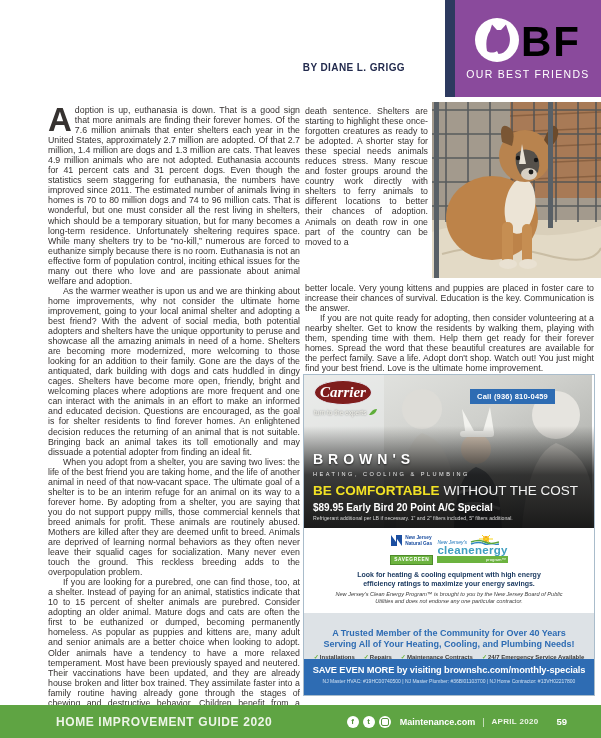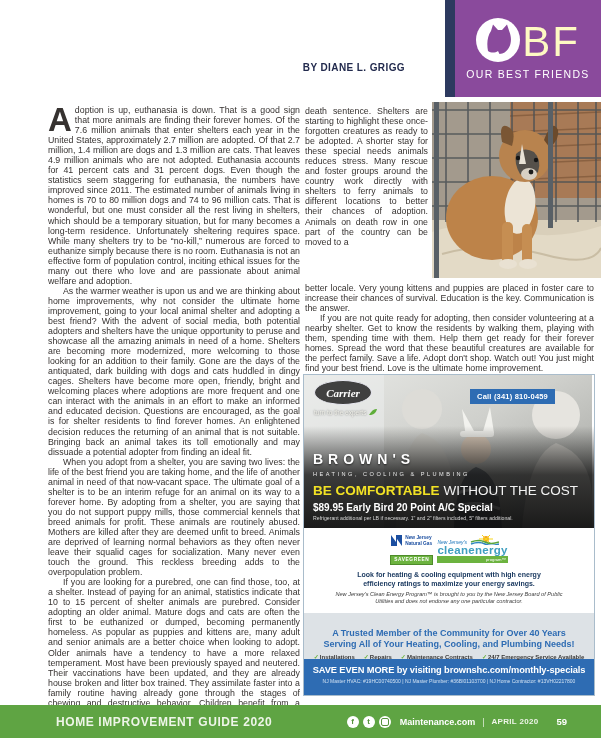--- a/index.html
+++ b/index.html
@@ -8,42 +8,42 @@
 
   
   .title{position:absolute;left:115px;top:24px;width:290px;margin:0;text-align:center;
          font-size:30px;font-weight:700;color:#8e4a9e;letter-spacing:.3px;}
   .byline{position:absolute;left:115px;top:62px;width:290px;text-align:right;
           font-size:10px;font-weight:700;color:#232b4e;letter-spacing:.4px;}
   .navy-strip{position:absolute;top:0;right:146px;width:10px;height:97px;background:#2d3a5f;}
   .bf-box{position:absolute;top:0;right:0;width:146px;height:97px;background:#8a4a9c;
           display:flex;flex-direction:column;align-items:center;justify-content:center;gap:2px;}
   .bf-row{display:flex;align-items:center;gap:2px;}
-  .bf-initials{font-size:42px;line-height:42px;color:#fef9c3;letter-spacing:2px;font-weight:400;}
+  .bf-initials{font-size:42px;line-height:42px;color:#000000;letter-spacing:2px;font-weight:700;}
   .bf-name{font-size:10.5px;color:#fff;letter-spacing:1.3px;}
 
   
   .colL{position:absolute;left:48px;top:105px;width:252px;}
   .colN{position:absolute;left:305px;top:106px;width:123px;}
   .colF{position:absolute;left:305px;top:283px;width:289px;}
   p.body{margin:0;font-size:8.8px;line-height:10.05px;text-align:justify;hyphens:auto;-webkit-hyphens:auto;}
   p.ind{text-indent:15px;}
   .dropcap{float:left;font-size:33px;line-height:27px;padding:1px 3px 0 0;font-weight:700;color:#363230;}
 
   .photo{position:absolute;left:432px;top:102px;width:169px;height:176px;}
 
   
   .ad{position:absolute;left:303px;top:374px;width:290px;border:1px solid #a9bccb;background:#fff;}
   .ad-top{position:relative;height:153px;overflow:hidden;}
   .ad-top .adbg{position:absolute;left:0;top:0;}
   .ad-top::after{content:"";position:absolute;left:0;right:0;bottom:0;height:102px;z-index:1;
      background:linear-gradient(rgba(12,12,12,0),rgba(12,12,12,.78) 48%,rgba(10,10,10,.92));}
   .carrier{position:absolute;left:10px;top:5px;z-index:2;}
-  .carrier-oval{width:56px;height:23px;background:#404040;border:1px solid #e8e8f0;border-radius:50%;
-     color:#fff;font-family:"Liberation Serif",serif;font-style:italic;font-weight:700;font-size:11px;
+  .carrier-oval{width:56px;height:23px;background:#7f1d1d;border:1px solid #e8e8f0;border-radius:50%;
+     color:#fff;font-family:"Liberation Serif",serif;font-style:italic;font-weight:700;font-size:15px;
      display:flex;align-items:center;justify-content:center;}
   .carrier-tag{display:flex;align-items:center;gap:2px;margin-top:3px;font-size:6.5px;color:#f3f3ec;
      text-shadow:0 0 2px rgba(0,0,0,.6);}
   .callbox{position:absolute;right:39px;top:14px;z-index:2;background:#2e6cb3;color:#fff;
      font-size:7.5px;font-weight:700;padding:3px 7px;letter-spacing:.2px;}
   .brand{position:absolute;left:9px;top:73px;z-index:2;}
   .brand-name{font-size:14px;font-weight:700;color:#fff;letter-spacing:5px;line-height:22px;
      text-shadow:0 1px 2px rgba(0,0,0,.6);}
   .brand-sub{font-size:5.6px;color:#e9e9e9;letter-spacing:2.5px;margin-top:1px;}
   .headline{position:absolute;left:9px;top:108px;z-index:2;font-size:13.5px;font-weight:700;white-space:nowrap;}
@@ -200,21 +200,21 @@
       </svg>
       <div class="carrier">
         <div class="carrier-oval">Carrier</div>
         <div class="carrier-tag">
           <span>turn to the experts</span>
           <svg width="10" height="8" viewBox="0 0 10 8">
               <path d="M1 7 Q5 0 9 1 Q8 6 3 7 Z" fill="#5fae3a"></path>
             </svg>
         </div>
       </div>
-      <div class="callbox">Call (341) 810-0459</div>
+      <div class="callbox">Call (936) 810-0459</div>
       <div class="brand">
         <div class="brand-name">BROWN'S</div>
         <div class="brand-sub">HEATING, COOLING &amp; PLUMBING</div>
       </div>
       <div class="headline">
         <span class="hl-y">BE COMFORTABLE</span><span class="hl-w">WITHOUT THE COST</span>
       </div>
       <div class="offer">$89.95 Early Bird 20 Point A/C Special</div>
       <div class="offer-fine">Refrigerant additional per LB if necessary. 1" and 2" filters included, 5" filters additional.</div>
     </div>

